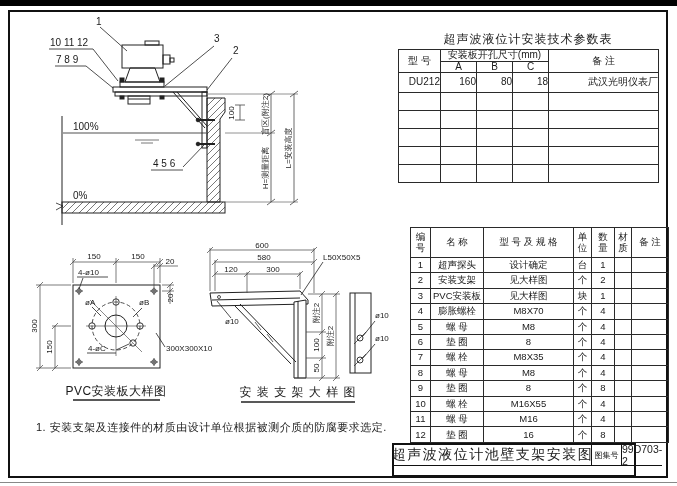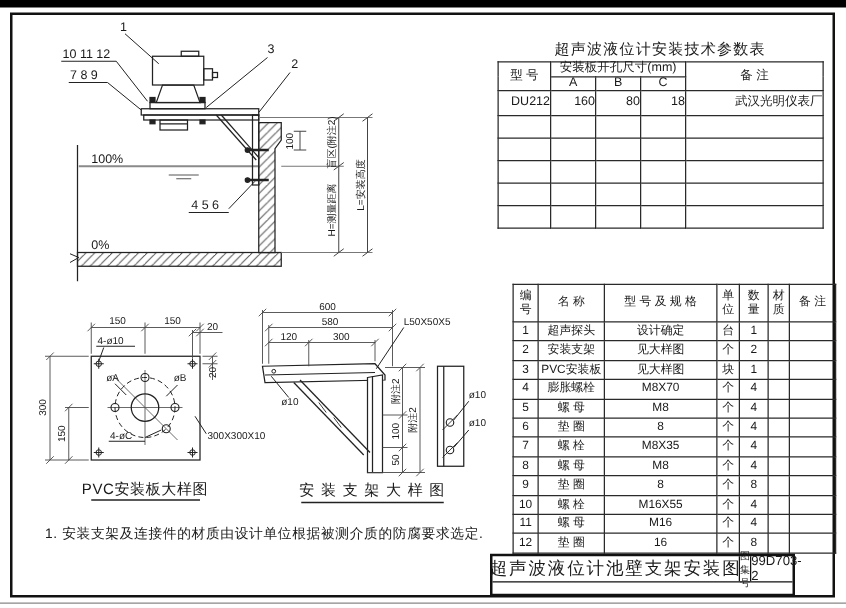--- a/index.html
+++ b/index.html
@@ -33,21 +33,21 @@
   table.mat thead tr{height:30px;}
   table.mat tbody tr{height:15px;}
 
   
   .notes{position:absolute;left:36px;top:418px;font-size:11px;line-height:18px;display:flex;}
   .notes-label{letter-spacing:3px;margin-right:8px;white-space:nowrap;}
   .notes-items div{white-space:nowrap;letter-spacing:0.5px;}
 
   
   .tblock{position:absolute;left:392px;top:443px;width:244px;height:34px;
-          border:2px solid #111;box-sizing:border-box;display:flex;flex-direction:column;gap:24px;}
+          border:2px solid #111;box-sizing:border-box;display:flex;flex-direction:row;gap:24px;}
   .tb-row1{display:flex;height:20px;border-bottom:1px solid #111;}
   .tb-row2{display:flex;flex:1;}
   .tb-title{width:197px;border-right:1px solid #111;display:flex;align-items:center;
             justify-content:center;font-size:14px;letter-spacing:1.5px;white-space:nowrap;}
   .tb-atlas-label{width:29px;border-right:1px solid #111;display:flex;align-items:center;
             justify-content:center;font-size:8px;}
   .tb-atlas-no{flex:1;display:flex;align-items:center;justify-content:center;font-size:10.5px;}
   .tb-sig-label{width:16px;border-right:1px solid #111;display:flex;align-items:center;
             justify-content:center;font-size:7.5px;}
   .tb-sig{width:50px;border-right:1px solid #111;display:flex;align-items:center;justify-content:center;}

